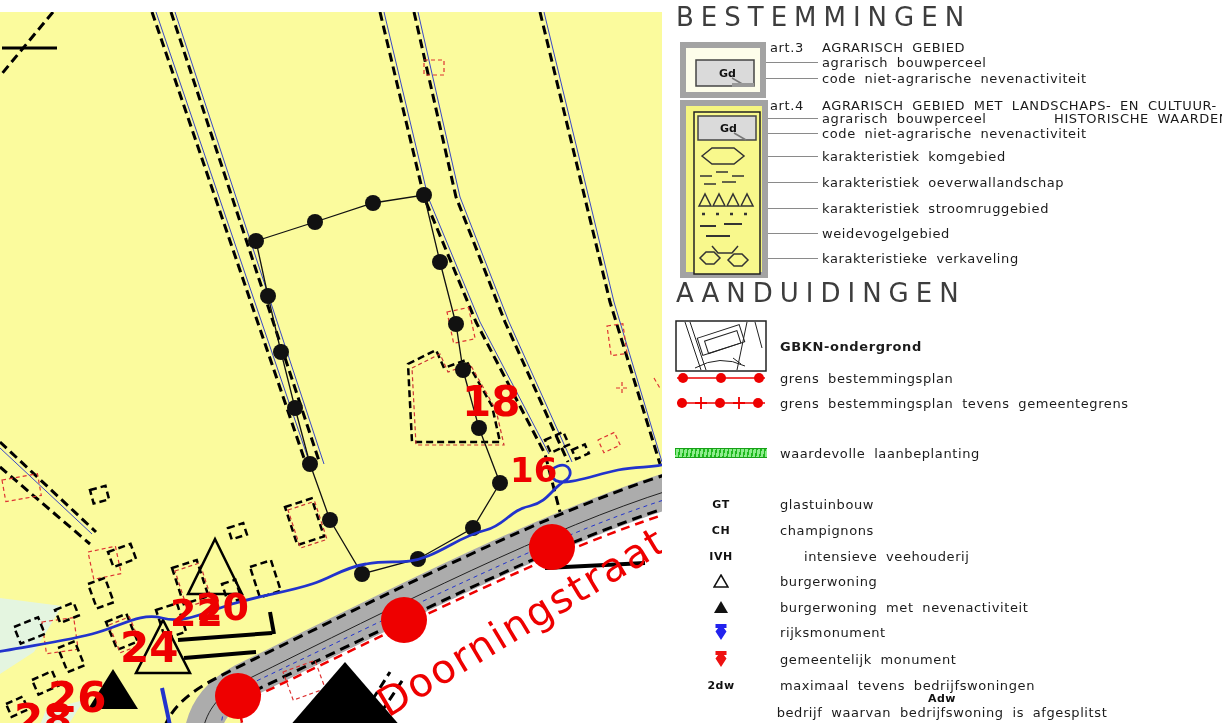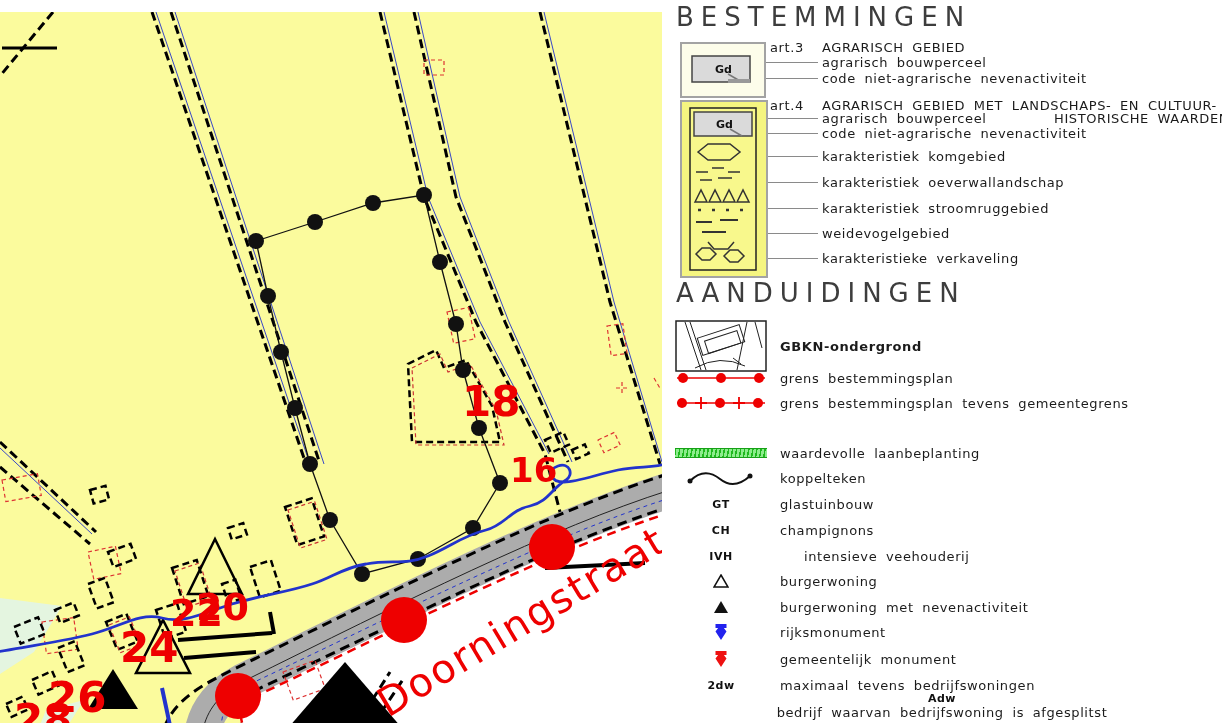--- a/index.html
+++ b/index.html
@@ -6,21 +6,21 @@
   body{width:1222px;height:723px;position:relative;overflow:hidden;
        font-family:"DejaVu Sans", sans-serif;}
   .map-panel{position:absolute;left:0;top:12px;width:662px;height:723px;background:#f9a8d4;}
   .legend-panel{position:absolute;left:662px;top:0;width:560px;height:723px;background:#fff;padding-left:16px;}
   .lg-heading{position:absolute;left:14px;font-size:26px;letter-spacing:7px;color:#3d3d3d;
               font-weight:400;white-space:nowrap;}
   .lg-label{position:absolute;font-size:13px;color:#1b1b1b;letter-spacing:.6px;word-spacing:4px;
             white-space:nowrap;}
   .leader{position:absolute;height:1px;background:#8a8a8a;}
   .art-block{position:absolute;left:0;width:560px;}
-  .sw-outer{position:absolute;border:2px solid #a3a3a3;box-sizing:border-box;}
+  .sw-outer{position:absolute;border:6px solid #a3a3a3;box-sizing:border-box;}
   .arow{position:absolute;left:0;width:560px;height:24px;display:flex;align-items:center;}
   .arow .sym{width:118px;display:flex;justify-content:center;align-items:center;flex:none;}
   .arow .albl{font-size:13px;color:#1b1b1b;letter-spacing:.6px;word-spacing:4px;white-space:nowrap;}
   .symtext{font-size:11px;font-weight:bold;color:#111;letter-spacing:.5px;}
   .hatch{width:92px;height:8px;border-top:1px solid #17A017;border-bottom:1px solid #17A017;
          background:repeating-linear-gradient(100deg,#1DB81D 0 1.5px,#8CEC8C 1.5px 4px);}
 </style>
 </head>
 <body>
 
@@ -332,30 +332,20 @@
   </div>
 
 
   <div class="arow" style="top:441px;">
     <div class="sym">
         <div class="hatch"></div>
       </div>
     <div class="albl">waardevolle laanbeplanting</div>
   </div>
 
-  <div class="arow" style="top:466px;">
-    <div class="sym">
-      <svg width="70" height="20" viewBox="0 0 70 20">
-        <path d="M4,13 C14,3 24,3 34,11 C44,19 54,17 64,8" fill="none" stroke="#111" stroke-width="2"></path>
-        <circle cx="4" cy="13" r="2.5" fill="#111"></circle>
-          <circle cx="64" cy="8" r="2.5" fill="#111"></circle>
-      </svg>
-    </div>
-    <div class="albl">koppelteken</div>
-  </div>
 
   <div class="arow" style="top:492px;">
     <div class="sym">
         <span class="symtext">GT</span>
       </div>
     <div class="albl">glastuinbouw</div>
   </div>
 
   <div class="arow" style="top:518px;">
     <div class="sym">

